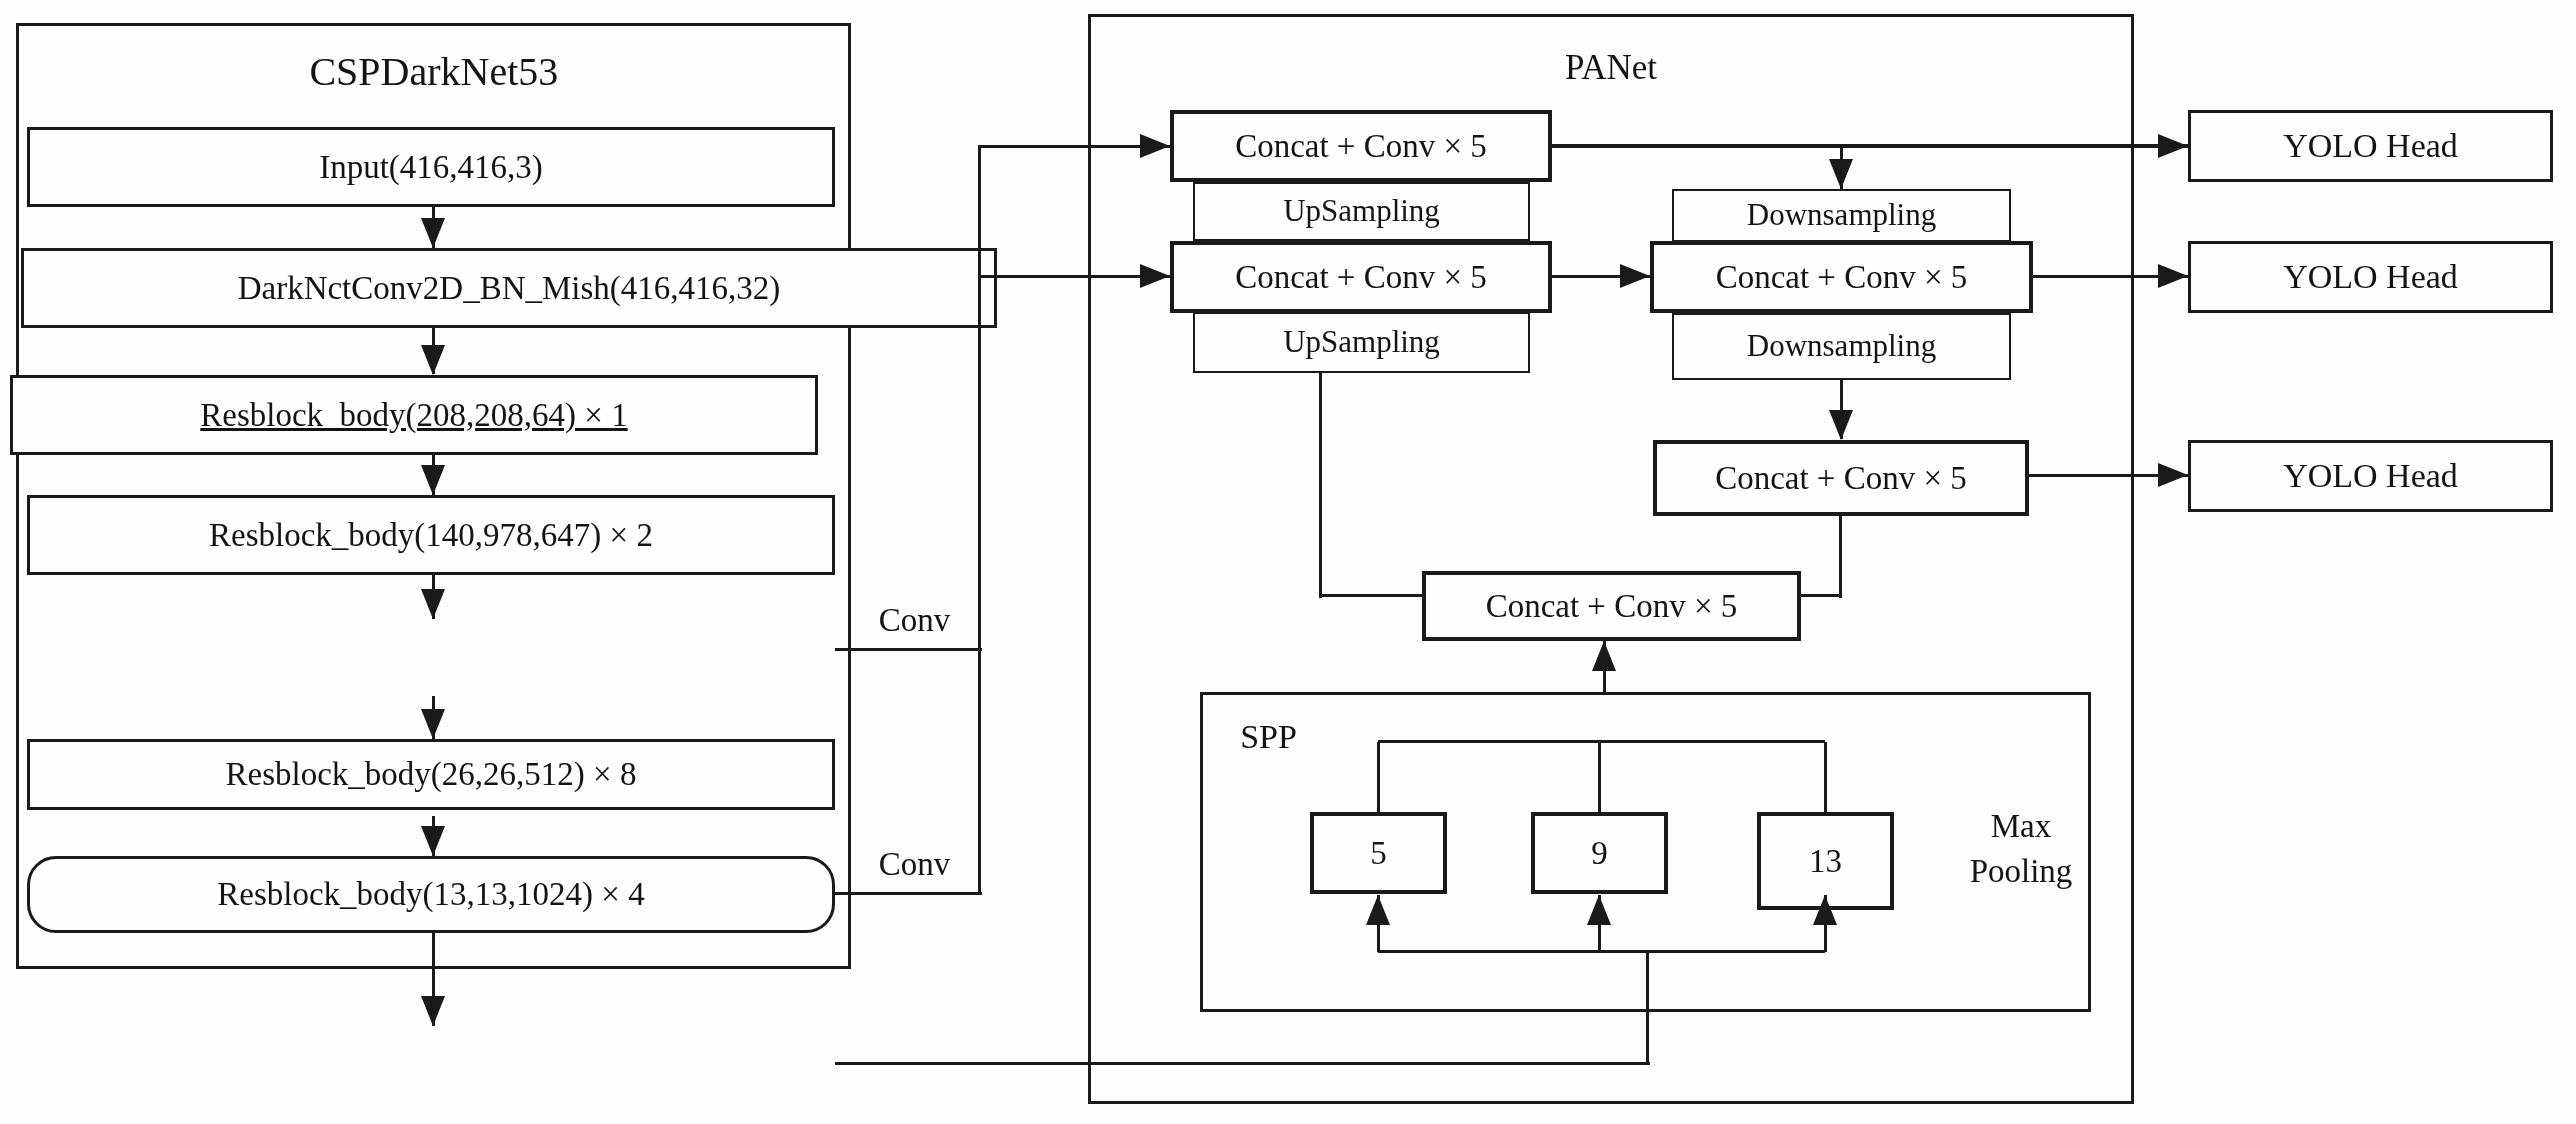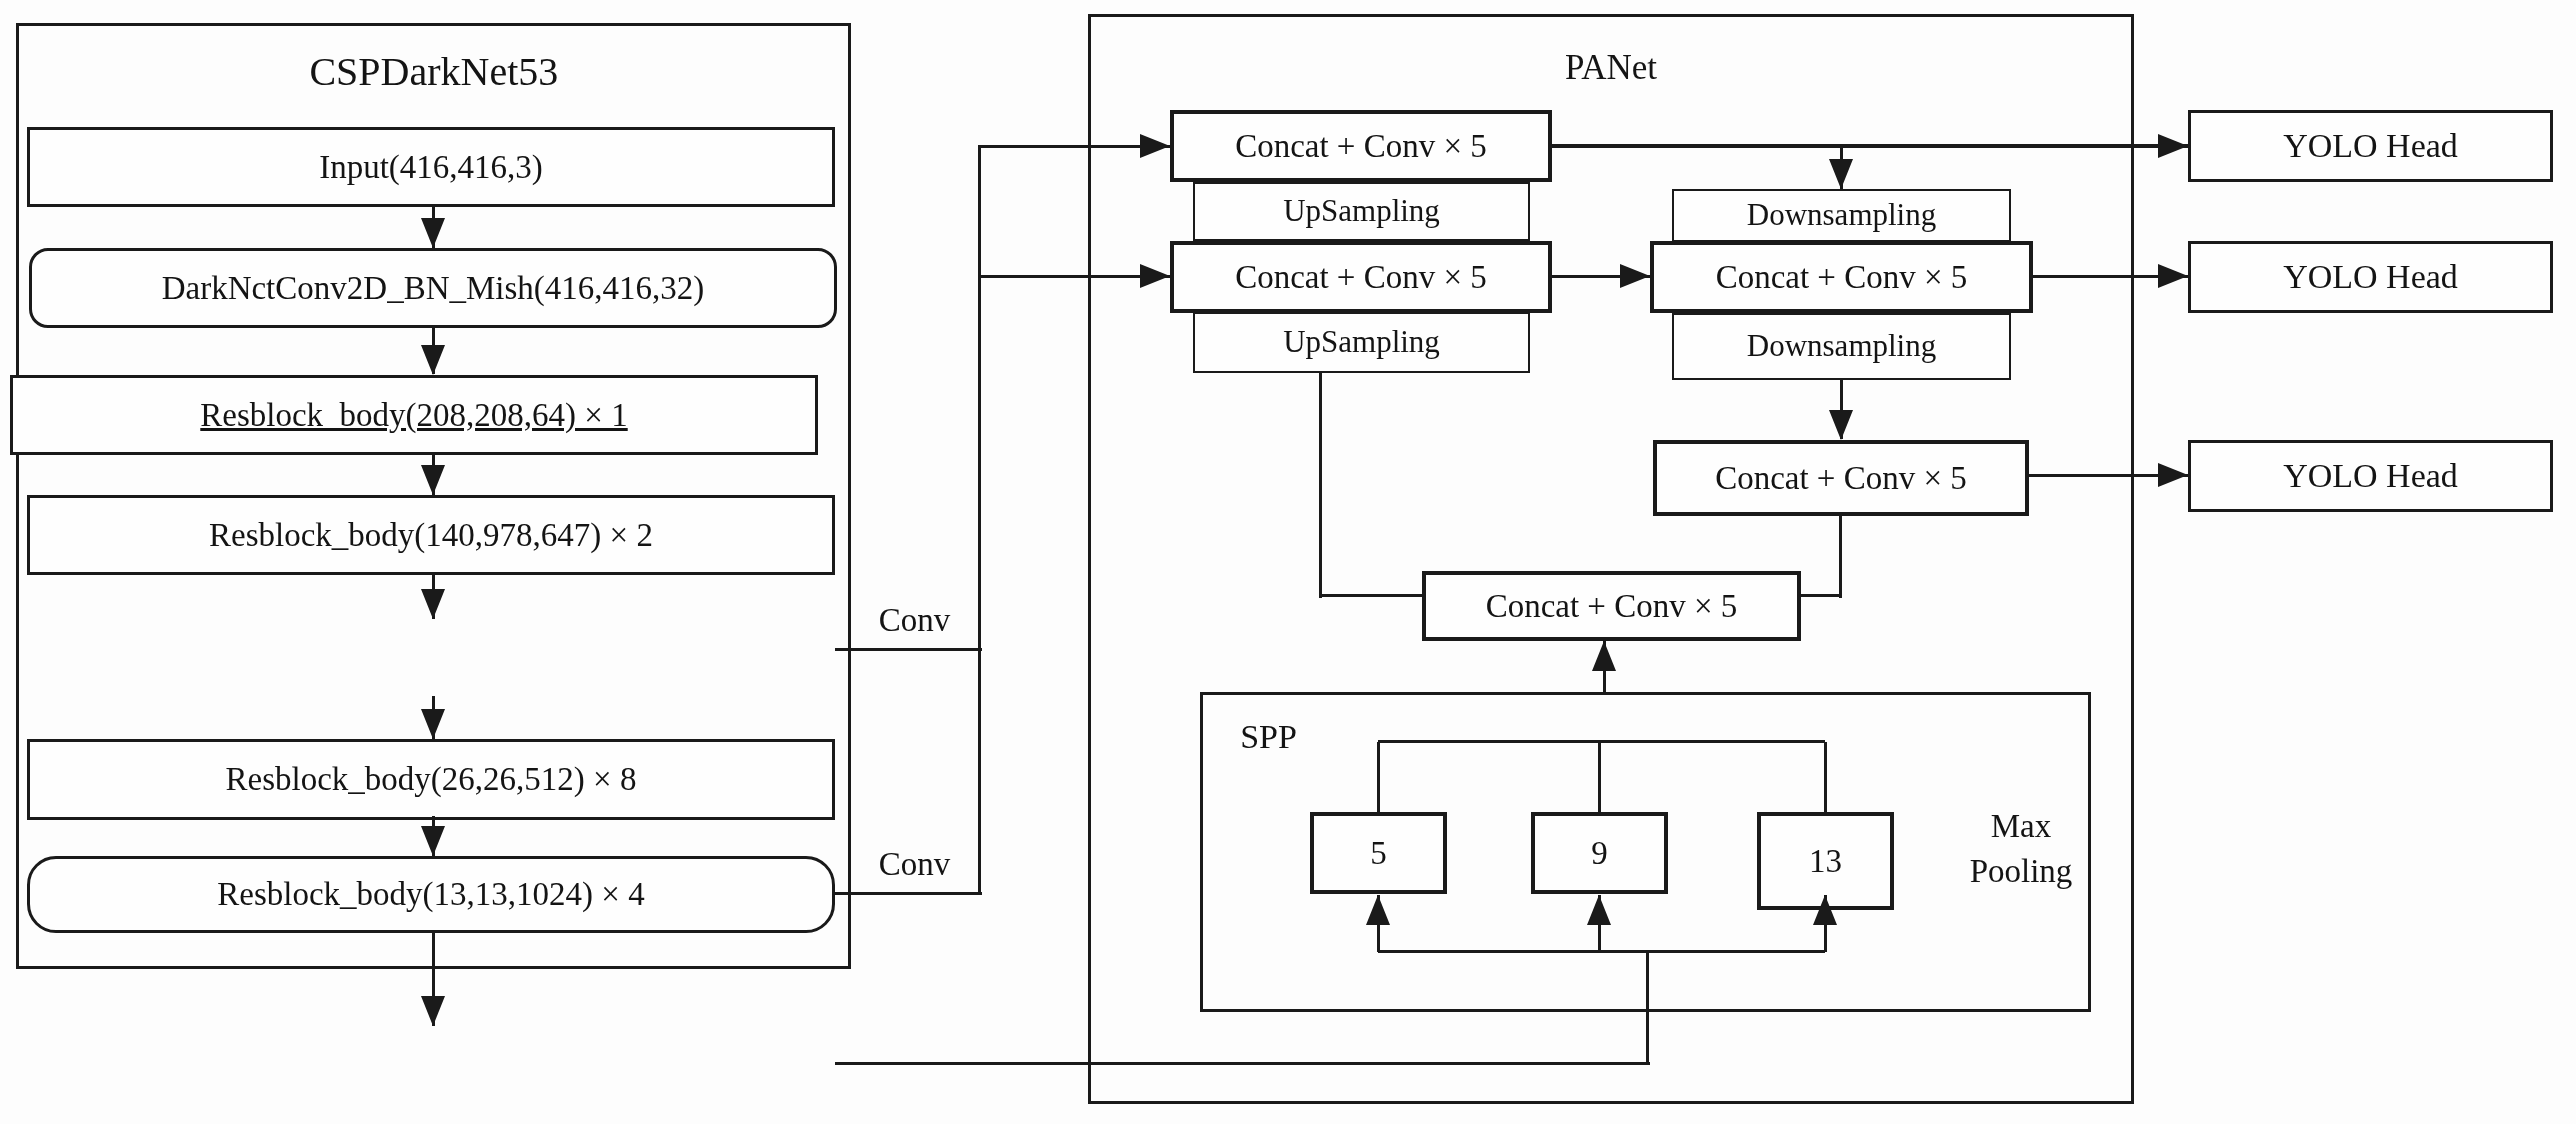--- a/index.html
+++ b/index.html
@@ -36,24 +36,24 @@
 </style>
 </head>
 <body>
 
 <div id="canvas">
 
   <div class="box outer" style="left:16.4px;top:23px;width:835px;height:946px;"></div>
   <div class="lbl" style="left:16.4px;top:41px;width:835px;height:61px;font-size:40px;">CSPDarkNet53</div>
 
   <div class="box" style="left:27px;top:127px;width:808px;height:80px;">Input(416,416,3)</div>
-  <div class="box" style="left:29px;top:248px;width:808px;height:80px;border-radius:19px;">DarkNctConv2D_BN_Mish(416,416,32)</div>
+  <div class="box" style="left:21px;top:248px;width:976px;height:80px;">DarkNctConv2D_BN_Mish(416,416,32)</div>
   <div class="box" style="left:10px;top:375px;width:808px;height:80px;text-decoration:underline;">Resblock_body(208,208,64) × 1</div>
   <div class="box" style="left:27px;top:495px;width:808px;height:80px;">Resblock_body(140,978,647) × 2</div>
-  <div class="box" style="left:27px;top:739px;width:808px;height:81px;">Resblock_body(26,26,512) × 8</div>
+  <div class="box" style="left:27px;top:739px;width:808px;height:71px;">Resblock_body(26,26,512) × 8</div>
   <div class="box" style="left:27px;top:856px;width:808px;height:77px;border-radius:29px;">Resblock_body(13,13,1024) × 4</div>
 
   <div class="vline" style="left:432px;top:207px;width:3.4px;height:41px;"></div>
   <div class="ah d" style="left:421px;top:218px;"></div>
   <div class="vline" style="left:432px;top:328px;width:3.4px;height:46px;"></div>
   <div class="ah d" style="left:421px;top:345px;"></div>
   <div class="vline" style="left:432px;top:455px;width:3.4px;height:40px;"></div>
   <div class="ah d" style="left:421px;top:465px;"></div>
   <div class="vline" style="left:432px;top:575px;width:3.4px;height:44px;"></div>
   <div class="ah d" style="left:421px;top:589px;"></div>

